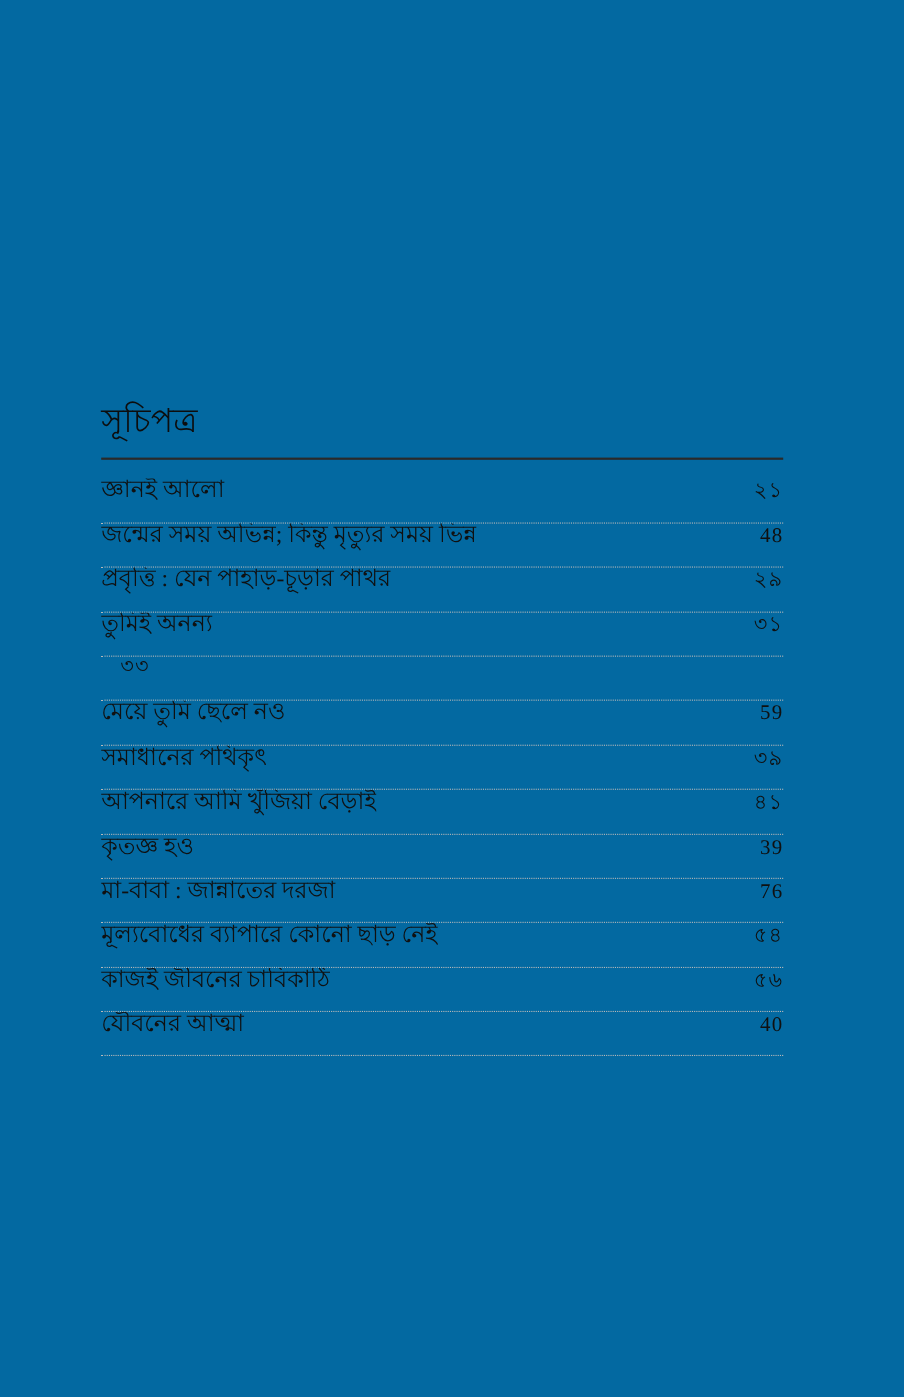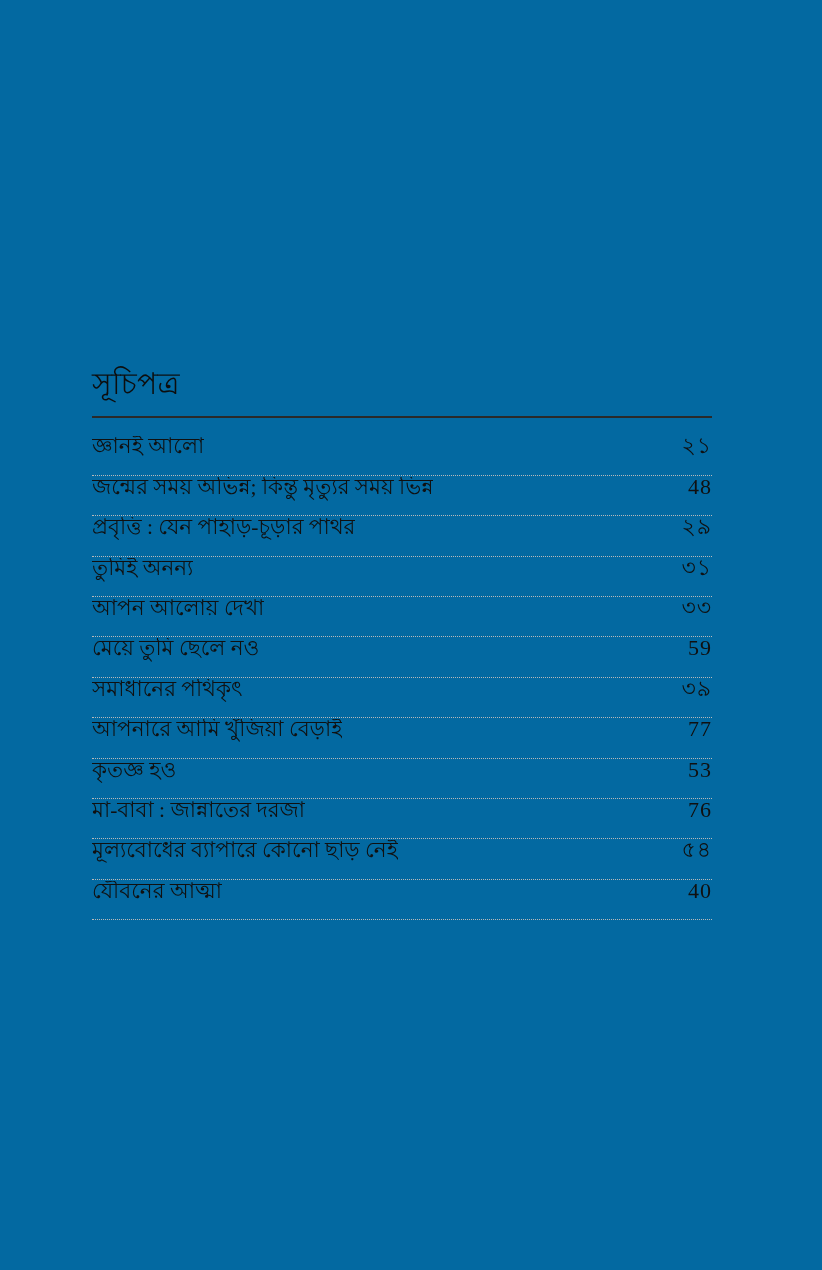--- a/index.html
+++ b/index.html
@@ -70,21 +70,21 @@
     font-size: 21.5px;
     line-height: 1;
     color: #101010;
     white-space: nowrap;
     padding-bottom: 9px;
     flex: 0 1 auto;
     overflow: hidden;
   }
 
   .entry-page {
-    font-size: 22px;
+    font-size: 19px;
     line-height: 1;
     color: #101010;
     white-space: nowrap;
     padding-bottom: 9px;
     flex: 0 0 auto;
     text-align: right;
     min-width: 44px;
     letter-spacing: 1px;
   }
 </style>
@@ -109,46 +109,49 @@
         </li>
         <li class="toc-row">
           <span class="entry-title">প্রবৃত্তি : যেন পাহাড়-চূড়ার পাথর</span>
           <span class="entry-page">২৯</span>
         </li>
         <li class="toc-row">
           <span class="entry-title">তুমিই অনন্য</span>
           <span class="entry-page">৩১</span>
         </li>
         <li class="toc-row">
-          <span class="entry-title">আপন আলোয় দেখা</span>
           <span class="entry-page">৩৩</span>
         </li>
         <li class="toc-row">
           <span class="entry-title">মেয়ে তুমি ছেলে নও</span>
           <span class="entry-page">59</span>
         </li>
         <li class="toc-row">
           <span class="entry-title">সমাধানের পথিকৃৎ</span>
           <span class="entry-page">৩৯</span>
         </li>
         <li class="toc-row">
           <span class="entry-title">আপনারে আমি খুঁজিয়া বেড়াই</span>
-          <span class="entry-page">77</span>
+          <span class="entry-page">৪১</span>
         </li>
         <li class="toc-row">
           <span class="entry-title">কৃতজ্ঞ হও</span>
-          <span class="entry-page">53</span>
+          <span class="entry-page">39</span>
         </li>
         <li class="toc-row">
           <span class="entry-title">মা-বাবা : জান্নাতের দরজা</span>
           <span class="entry-page">76</span>
         </li>
         <li class="toc-row">
           <span class="entry-title">মূল্যবোধের ব্যাপারে কোনো ছাড় নেই</span>
           <span class="entry-page">৫৪</span>
+        </li>
+        <li class="toc-row">
+          <span class="entry-title">কাজই জীবনের চাবিকাঠি</span>
+          <span class="entry-page">৫৬</span>
         </li>
         <li class="toc-row">
           <span class="entry-title">যৌবনের আত্মা</span>
           <span class="entry-page">40</span>
         </li>
       </ul>
 
   </section>
 </div>
 

